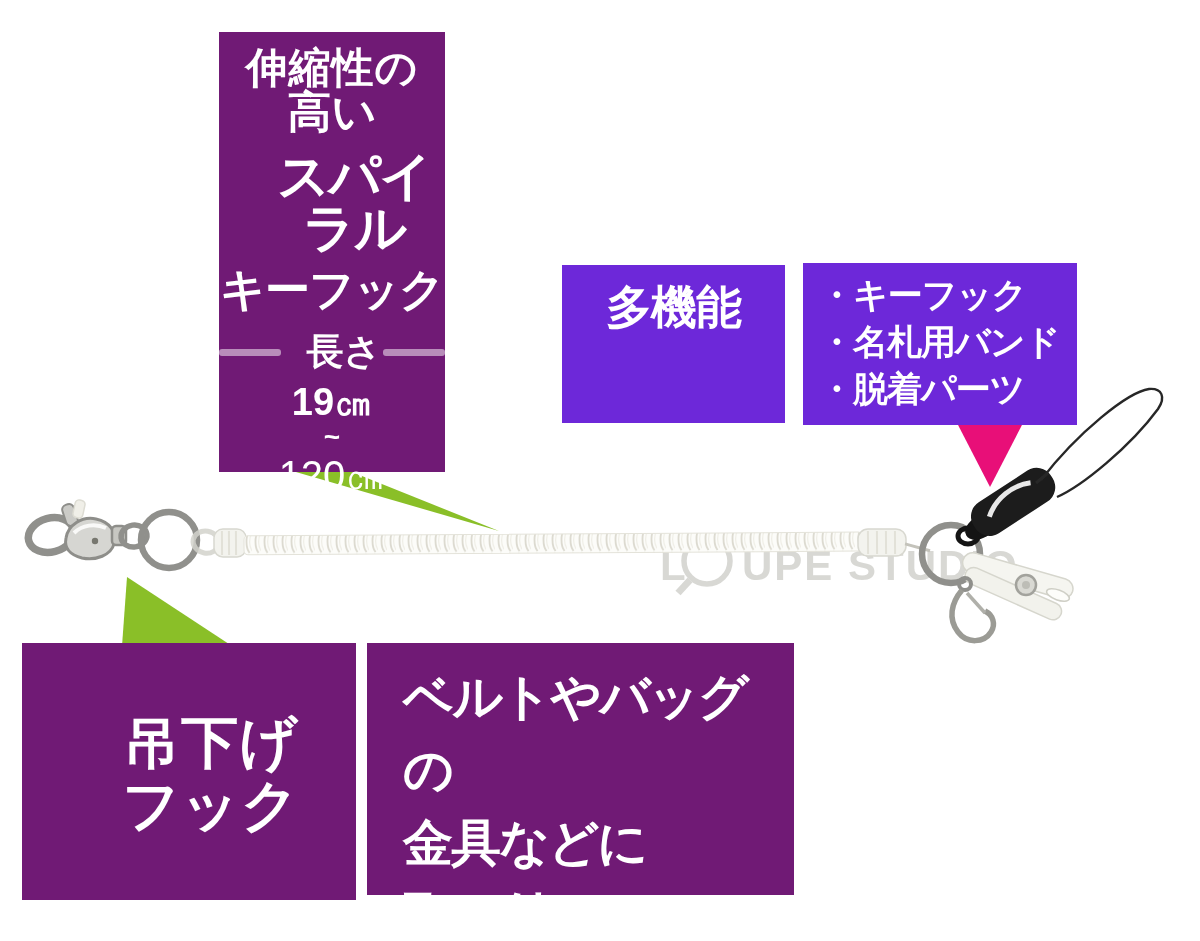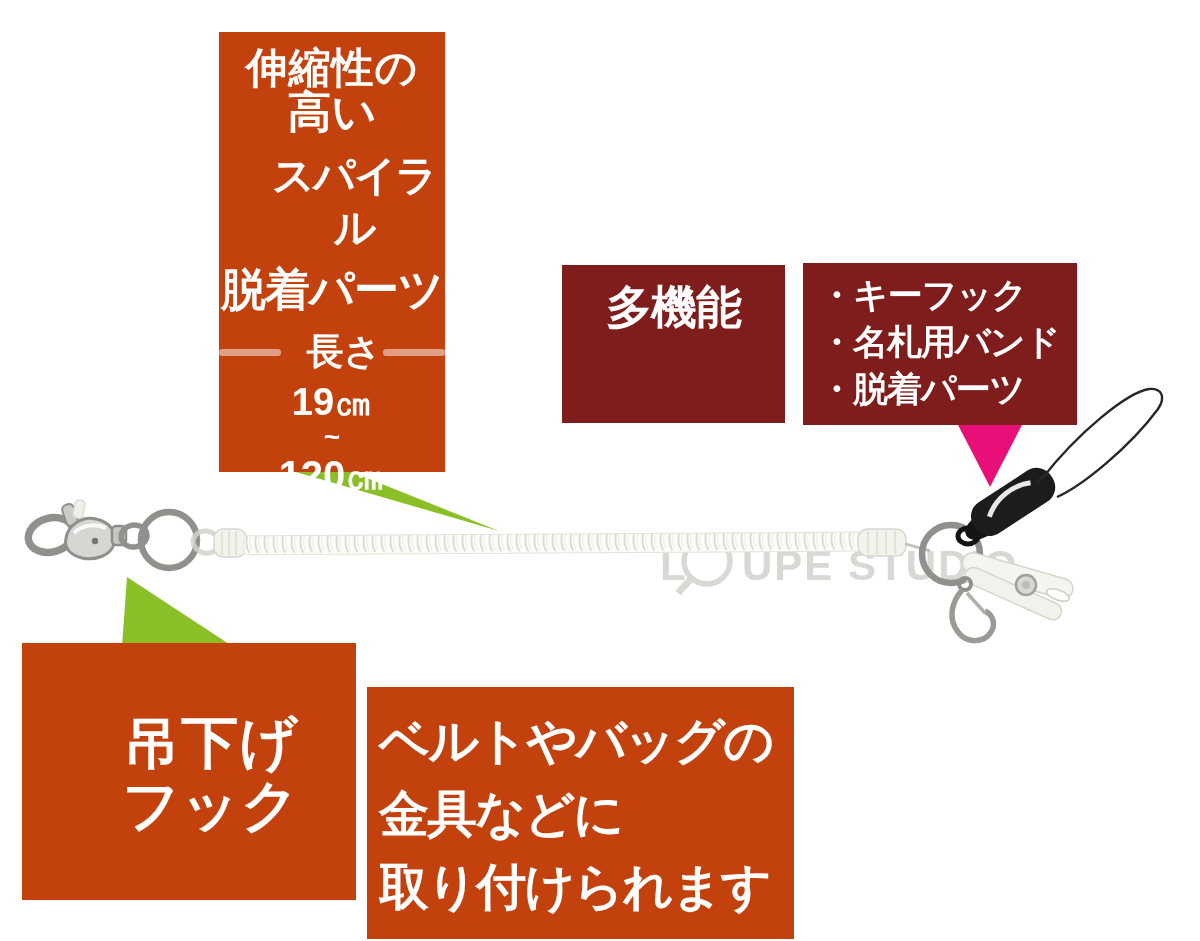--- a/index.html
+++ b/index.html
@@ -2,43 +2,43 @@
 <html><head>
 <meta charset="utf-8">
 <style>
   html,body{margin:0;padding:0;background:#fff;}
   .stage{
     position:relative;width:1200px;height:941px;background:#ffffff;overflow:hidden;
     font-family:"Liberation Sans","DejaVu Sans",sans-serif;
   }
   .art{position:absolute;left:0;top:0;width:1200px;height:941px;}
   .box{position:absolute;color:#fff;box-sizing:border-box;}
-  .green{background:#c2410c;}
-  .pink{background:#7f1d1d;}
+  .green{background:#701a75;}
+  .pink{background:#6d28d9;}
   
   .cb-spiral{left:219px;top:32px;width:226px;height:440px;text-align:center;}
   .cb-spiral .l1{font-size:42px;line-height:44px;font-weight:600;margin-top:14px;letter-spacing:1px;}
   .cb-spiral .l2{font-size:44px;line-height:44px;font-weight:600;}
-  .cb-spiral .l3{font-size:42px;line-height:52px;font-weight:800;margin-top:16px;letter-spacing:-2px;margin-left:44px;}
+  .cb-spiral .l3{font-size:52px;line-height:52px;font-weight:800;margin-top:16px;letter-spacing:-2px;margin-left:44px;}
   .cb-spiral .l4{font-size:45px;line-height:52px;font-weight:800;margin-top:10px;letter-spacing:-1px;}
   .len-row{display:flex;align-items:center;margin-top:16px;font-size:37px;line-height:40px;font-weight:700;}
   .len-row .rule{flex:1;height:7px;background:rgba(255,255,255,0.5);border-radius:3px;}
   .len-row .len-label{padding:0 2px;margin-left:24px;}
   .len-min{font-size:38px;line-height:40px;font-weight:700;margin-top:10px;}
   .len-tilde{font-size:28px;line-height:26px;font-weight:700;margin-top:2px;}
-  .len-max{font-size:40px;line-height:42px;font-weight:700;margin-top:4px;}
+  .len-max{font-size:40px;line-height:42px;font-weight:400;margin-top:4px;}
   
   .cb-multi{left:562px;top:265px;width:223px;height:158px;text-align:center;padding-top:8px;}
   .cb-multi div{font-size:46px;line-height:68px;font-weight:800;letter-spacing:-1px;}
   .cb-parts{left:803px;top:263px;width:274px;height:162px;padding:8px 0 0 16px;}
   .cb-parts div{font-size:35px;line-height:47px;font-weight:700;letter-spacing:-1px;}
   
   .cb-hook{left:22px;top:643px;width:334px;height:257px;text-align:center;padding-top:68px;}
   .cb-hook div{font-size:57px;line-height:63px;font-weight:800;letter-spacing:1px;margin-left:44px;}
-  .cb-attach{left:367px;top:643px;width:427px;height:252px;padding:18px 0 0 12px;margin-top:44px;}
+  .cb-attach{left:367px;top:643px;width:427px;height:252px;padding:18px 0 0 36px;}
   .cb-attach div{font-size:50px;line-height:73px;font-weight:600;letter-spacing:-2px;}
   .pg{fill:#8abf28;}
   .pp{fill:#e80f78;}
   .metal{fill:none;stroke:#90908c;}
   text.wm{fill:#a9a9a1;font-family:"Liberation Sans","DejaVu Sans",sans-serif;font-weight:600;}
 </style>
 </head>
 <body>
 
 <div class="stage">
@@ -113,21 +113,21 @@
 
     <polygon class="pg" points="289,470 347,470 499,531"></polygon>
     <polygon class="pg" points="122,646 127,577 232,646"></polygon>
     <polygon class="pp" points="957,423 1023,423 990,487"></polygon>
   </svg>
 
   <div class="box green cb-spiral">
     <div class="l1">伸縮性の</div>
     <div class="l2">高い</div>
     <div class="l3">スパイラル</div>
-    <div class="l4">脱着パーツ</div>
+    <div class="l4">キーフック</div>
     <div class="len-row">
       <span class="rule"></span>
       <span class="len-label">長さ</span>
       <span class="rule"></span>
     </div>
     <div class="len-min">19㎝</div>
     <div class="len-tilde">~</div>
     <div class="len-max">120㎝</div>
   </div>
 

